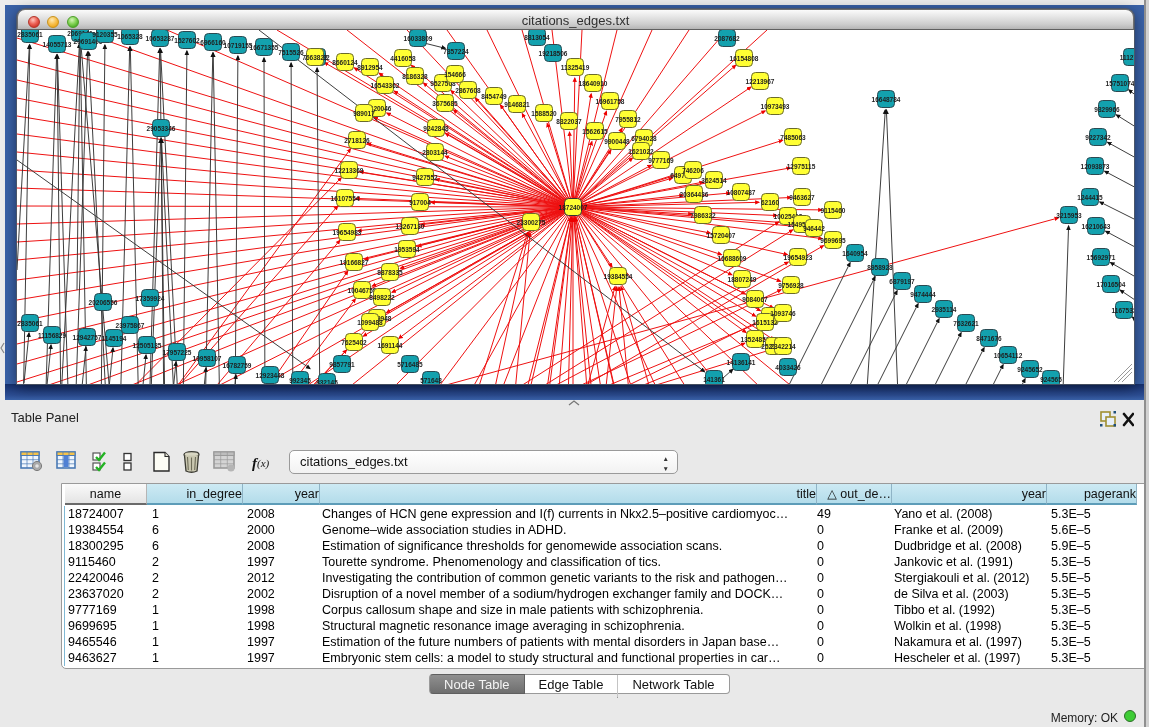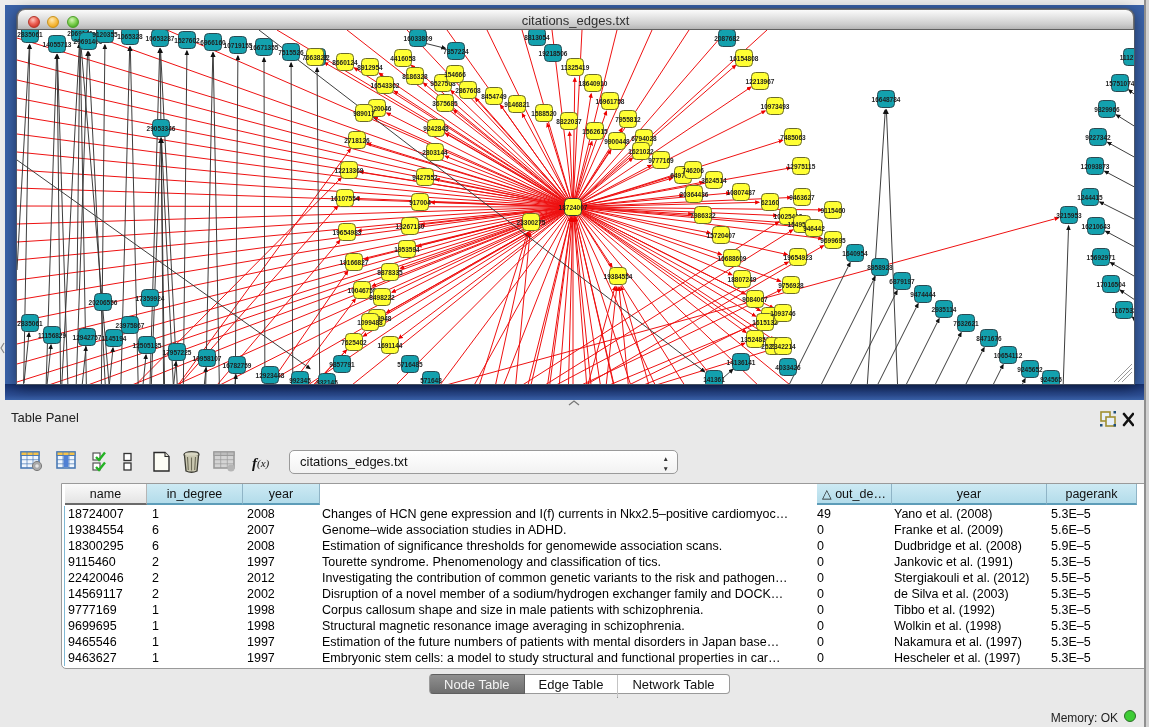--- a/index.html
+++ b/index.html
@@ -28,21 +28,21 @@
 #tp-title { position:absolute; left:11px; top:10px; font-size:13px; color:#222; }
 #tp-icons { position:absolute; right:10px; top:11px; }
 #tbar { position:absolute; left:18px; top:50px; height:24px; }
 #combo { position:absolute; left:289px; top:50px; width:389px; height:24px; background:linear-gradient(#ffffff,#f2f2f2);
   border:1px solid #9a9a9a; border-radius:5px; font-size:13px; color:#111; line-height:22px; padding-left:10px;
   box-shadow:inset 0 1px 0 #fff; }
 #combo .arr { position:absolute; right:8px; top:3px; font-size:6.5px; color:#333; line-height:10px; text-align:center;}
 #tablebox { position:absolute; left:18px; top:83px; width:1118px; height:186px; background:#fff;
   border:1px solid #9a9a9a; border-radius:0 0 5px 5px; overflow:hidden;margin-left:43px; }
 .hdr { position:absolute; top:0; height:21px; font-size:12.5px; color:#111; text-align:center; line-height:21px; }
-.hdr.blue { background:linear-gradient(#cdeaf4,#b3dcea); border-right:1px solid #8fb4c6; border-bottom:2px solid #5d9cb8; }
+.hdr.blue { background:linear-gradient(#cdeaf4,#b3dcea); border-right:1px solid #8fb4c6; border-bottom:2px solid #5d9cb8;text-align:right; }
 .hdr.gray { background:linear-gradient(#fafafa,#e4e4e4); border-right:1px solid #b5b5b5; border-bottom:2px solid #6a6a6a; }
 .row { position:absolute; height:16px; font-size:12.5px; color:#000; white-space:nowrap; }
 .cell { position:absolute; top:0; height:16px; line-height:15px; overflow:hidden; }
 #vscroll { position:absolute; right:1px; top:22px; bottom:1px; width:15px; background:#fafafa; border-left:1px solid #e0e0e0;}
 #vthumb { position:absolute; left:2px; top:4px; width:11px; height:20px; background:linear-gradient(90deg,#c9c9c9,#ababab); border-radius:6px; }
 #tabs { position:absolute; left:429px; top:274px; height:24px; display:flex; font-size:13px; }
 .tab { height:20px; line-height:19px; padding:0 14px; background:#ffffff; border-top:1px solid #9a9a9a; border-bottom:1px solid #9a9a9a; color:#111; }
 .tab.sel { background:linear-gradient(#909090,#6e6e6e); color:#f5f5f5; border:1px solid #5f5f5f; }
 .tab.first { border-radius:4px 0 0 4px; border-left:1px solid #9a9a9a; }
 .tab.last { border-radius:0 4px 4px 0; border-right:1px solid #9a9a9a; }
@@ -905,37 +905,38 @@
           <line x1="196" y1="13.8" x2="216" y2="13.8" stroke="#9a9a9a" stroke-width="0.7"></line>
 <circle cx="213" cy="18" r="3.6" fill="#b5b5b5"></circle>
 <text x="234" y="18" font-family="Liberation Serif, serif" font-size="15" font-style="italic" font-weight="bold" fill="#111">f</text>
 <text x="239" y="17" font-family="Liberation Serif, serif" font-size="11" font-style="italic" fill="#111">(x)</text>
 </svg></div>
     <div id="combo">citations_edges.txt<div class="arr">▲<br>▼</div></div>
     <div id="tablebox">
         <div class="hdr gray" style="left:3px;width:82px">name</div>
 <div class="hdr blue" style="left:85px;width:96px">in_degree</div>
 <div class="hdr blue" style="left:181px;width:77px">year</div>
+<div class="hdr blue" style="left:258px;width:497px">title</div>
 <div class="hdr blue" style="left:755px;width:75px">△ out_de…</div>
 <div class="hdr blue" style="left:830px;width:155px">year</div>
 <div class="hdr blue" style="left:985px;width:90px">pagerank</div>
 <div style="position:absolute;left:2px;top:22px;bottom:2px;width:1px;background:#7fb8d4"></div>
 <div class="row" style="top:23px">
           <div class="cell" style="left:6px;width:78px">18724007</div>
           <div class="cell" style="left:90px;width:60px">1</div>
           <div class="cell" style="left:185px;width:60px">2008</div>
           <div class="cell" style="left:260px;width:492px">Changes of HCN gene expression and I(f) currents in Nkx2.5–positive cardiomyoc…</div>
           <div class="cell" style="left:755px;width:70px">49</div>
           <div class="cell" style="left:832px;width:152px">Yano et al. (2008)</div>
           <div class="cell" style="left:989px;width:85px">5.3E–5</div>
         </div>
 <div class="row" style="top:39px">
           <div class="cell" style="left:6px;width:78px">19384554</div>
           <div class="cell" style="left:90px;width:60px">6</div>
-          <div class="cell" style="left:185px;width:60px">2007</div>
+          <div class="cell" style="left:185px;width:60px">2000</div>
           <div class="cell" style="left:260px;width:492px">Genome–wide association studies in ADHD.</div>
           <div class="cell" style="left:755px;width:70px">0</div>
           <div class="cell" style="left:832px;width:152px">Franke et al. (2009)</div>
           <div class="cell" style="left:989px;width:85px">5.6E–5</div>
         </div>
 <div class="row" style="top:55px">
           <div class="cell" style="left:6px;width:78px">18300295</div>
           <div class="cell" style="left:90px;width:60px">6</div>
           <div class="cell" style="left:185px;width:60px">2008</div>
           <div class="cell" style="left:260px;width:492px">Estimation of significance thresholds for genomewide association scans.</div>
@@ -955,21 +956,21 @@
 <div class="row" style="top:87px">
           <div class="cell" style="left:6px;width:78px">22420046</div>
           <div class="cell" style="left:90px;width:60px">2</div>
           <div class="cell" style="left:185px;width:60px">2012</div>
           <div class="cell" style="left:260px;width:492px">Investigating the contribution of common genetic variants to the risk and pathogen…</div>
           <div class="cell" style="left:755px;width:70px">0</div>
           <div class="cell" style="left:832px;width:152px">Stergiakouli et al. (2012)</div>
           <div class="cell" style="left:989px;width:85px">5.5E–5</div>
         </div>
 <div class="row" style="top:103px">
-          <div class="cell" style="left:6px;width:78px">14569117</div>
+          <div class="cell" style="left:6px;width:78px">23637020</div>
           <div class="cell" style="left:90px;width:60px">2</div>
           <div class="cell" style="left:185px;width:60px">2002</div>
           <div class="cell" style="left:260px;width:492px">Disruption of a novel member of a sodium/hydrogen exchanger family and DOCK…</div>
           <div class="cell" style="left:755px;width:70px">0</div>
           <div class="cell" style="left:832px;width:152px">de Silva et al. (2003)</div>
           <div class="cell" style="left:989px;width:85px">5.3E–5</div>
         </div>
 <div class="row" style="top:119px">
           <div class="cell" style="left:6px;width:78px">9777169</div>
           <div class="cell" style="left:90px;width:60px">1</div>

